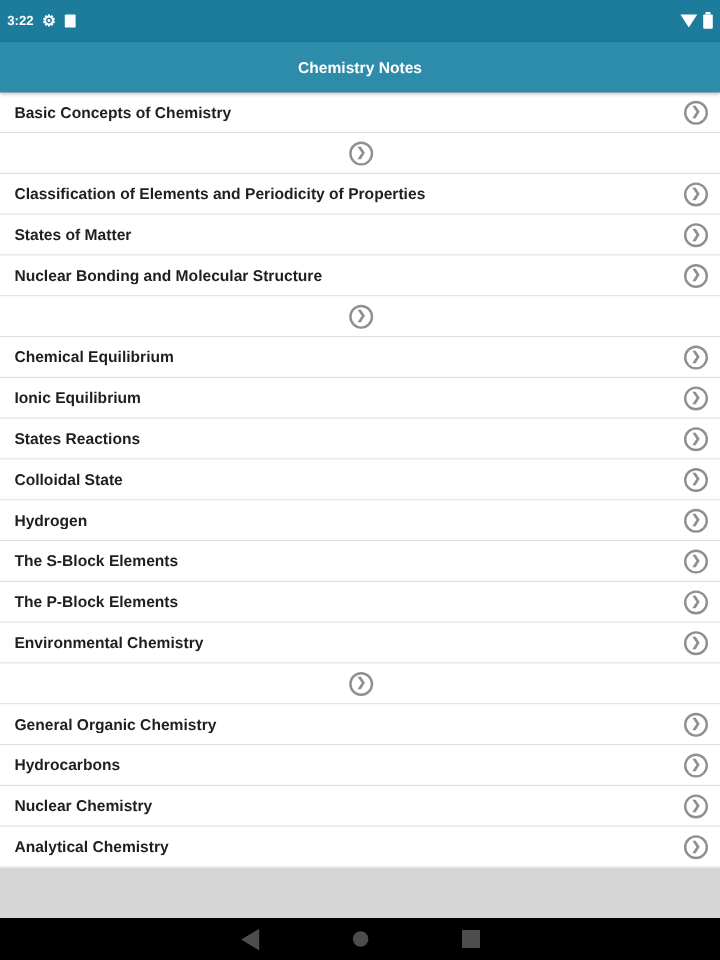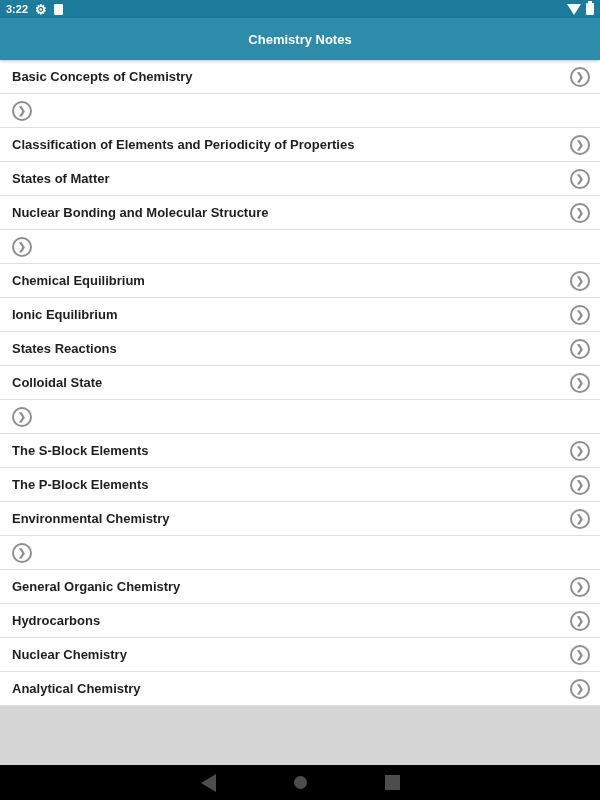--- a/index.html
+++ b/index.html
@@ -11,21 +11,21 @@
     height: 800px;
     font-family: "Liberation Sans", sans-serif;
     background: #d6d6d6;
     overflow: hidden;
     display: flex;
     flex-direction: column;
   }
 
   
   .status-bar {
-    height: 18px;
+    height: 35px;
     background: #1d7b9c;
     color: #ffffff;
     display: flex;
     align-items: center;
     padding: 0 6px;
     font-size: 11px;
     font-weight: bold;
     flex: 0 0 auto;
   }
   .status-left {
@@ -102,20 +102,21 @@
     background: #ffffff;
   }
   .row {
     height: 33px;
     border-bottom: 1px solid #dedede;
     display: flex;
     align-items: center;
     padding: 0 10px 0 12px;
     background: #ffffff;
     cursor: pointer;
+    justify-content: center;
   }
   .row-label {
     font-size: 13px;
     font-weight: bold;
     color: #1f1f1f;
     flex: 1 1 auto;
     white-space: nowrap;
     overflow: hidden;
   }
   .chevron-circle {
@@ -215,20 +216,21 @@
       </div>
       <div class="row">
         <span class="row-label">States Reactions</span>
         <span class="chevron-circle">❯</span>
       </div>
       <div class="row">
         <span class="row-label">Colloidal State</span>
         <span class="chevron-circle">❯</span>
       </div>
       <div class="row">
+        <span class="row-label">Hydrogen</span>
         <span class="chevron-circle">❯</span>
       </div>
       <div class="row">
         <span class="row-label">The S-Block Elements</span>
         <span class="chevron-circle">❯</span>
       </div>
       <div class="row">
         <span class="row-label">The P-Block Elements</span>
         <span class="chevron-circle">❯</span>
       </div>

